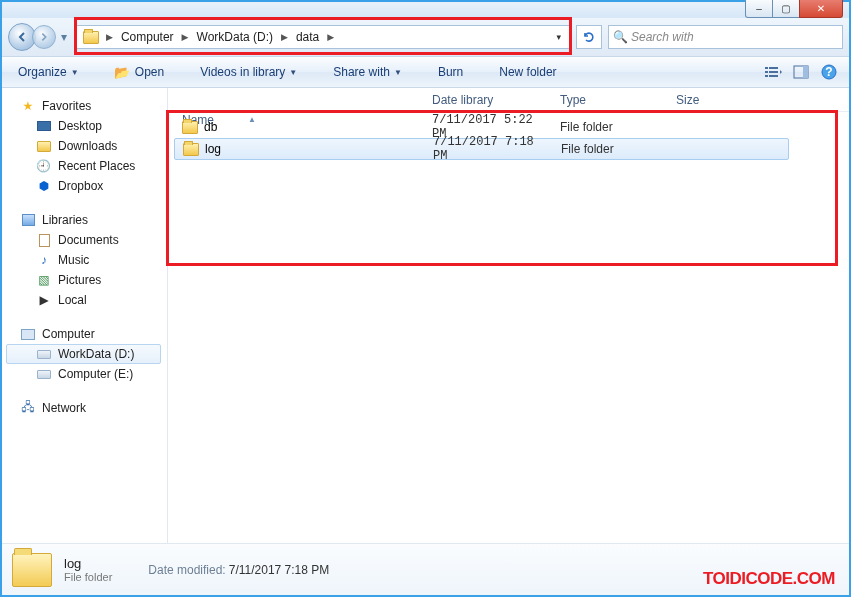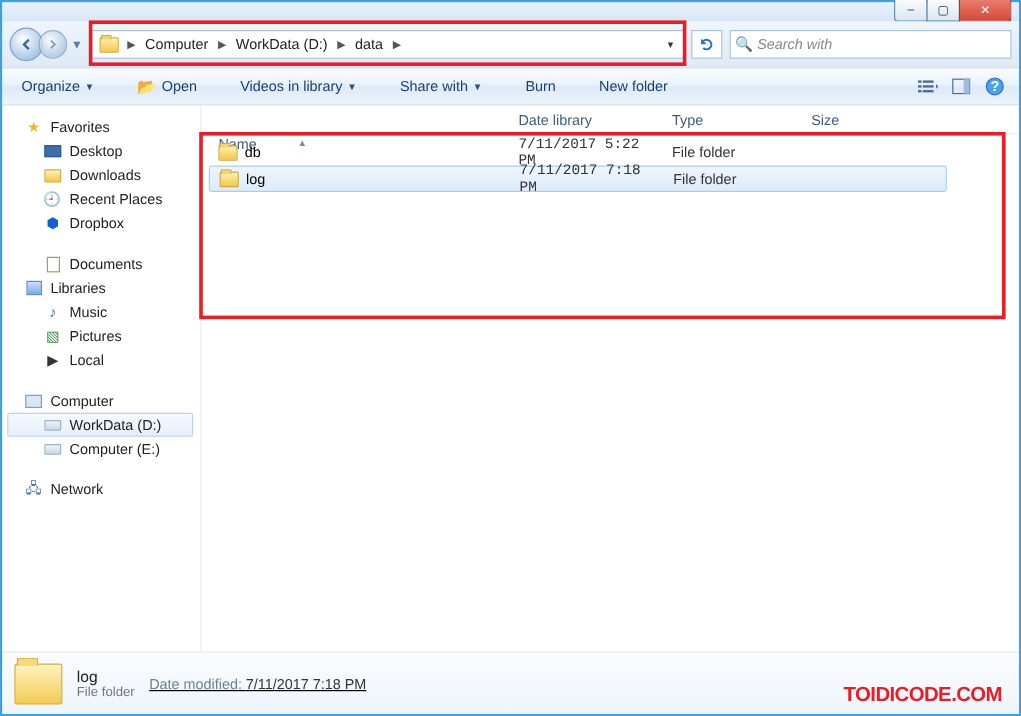--- a/index.html
+++ b/index.html
@@ -89,21 +89,21 @@
 .folder-icon::before { content:""; position:absolute; top:-3px; left:0; width:7px; height:3px; background:#f3d56c; border:1px solid #d4a93a; border-bottom:none; border-radius:1px 1px 0 0;}
 
 .red-box-2 { position: absolute; border: 3px solid #ec1c24; top: 22px; left: -2px; width: 672px; height: 156px; pointer-events:none; }
 
 
 .details { height: 52px; border-top: 1px solid #e2e8ef; display:flex; align-items:center; padding: 4px 10px; gap: 12px; background:linear-gradient(#fafcfe,#eef5fb); position:relative;}
 .details .big-folder { width: 40px; height: 34px; background:linear-gradient(#fff3bd,#f3cb55); border:1px solid #d4a93a; border-radius:2px; position:relative; }
 .details .big-folder::before { content:""; position:absolute; top:-6px; left:1px; width:16px; height:6px; background:#f5da78; border:1px solid #d4a93a; border-bottom:none; border-radius:2px 2px 0 0;}
 .details-text .title { font-size: 13px; color:#222; }
 .details-text .sub { color:#777; font-size: 11px; }
-.details-meta { margin-left: 0; font-size: 11px; text-decoration: underline; }
+.details-meta { margin-left: 24px; font-size: 11px; }
 .details-meta .lbl { color:#6d7f94; }
 .details-meta .val { color:#333; }
 
 .watermark { position:absolute; right: 14px; bottom: 6px; font-family: Arial Black, Arial, sans-serif; font-size: 17px; font-weight: 900; color:#ec1c24; letter-spacing: -0.5px; }
 
 svg { display:block; }
 </style>
 </head>
 <body>
 <div class="outer">
@@ -238,31 +238,31 @@
       <div class="tree-item child">
             <span class="ico ico-recent">🕘</span>
             <span>Recent Places</span>
           </div>
       <div class="tree-item child">
             <span class="ico ico-dropbox">⬢</span>
             <span>Dropbox</span>
           </div>
     </div>
     <div class="tree-group">
+      <div class="tree-item header">
+            <span class="ico">
+              <span class="ico-libs"></span>
+            </span>
+            <span>Libraries</span>
+          </div>
       <div class="tree-item child">
             <span class="ico">
               <span class="ico-doc"></span>
             </span>
             <span>Documents</span>
-          </div>
-      <div class="tree-item header">
-            <span class="ico">
-              <span class="ico-libs"></span>
-            </span>
-            <span>Libraries</span>
           </div>
       <div class="tree-item child">
             <span class="ico ico-music">♪</span>
             <span>Music</span>
           </div>
       <div class="tree-item child">
             <span class="ico ico-pic">▧</span>
             <span>Pictures</span>
           </div>
       <div class="tree-item child">

